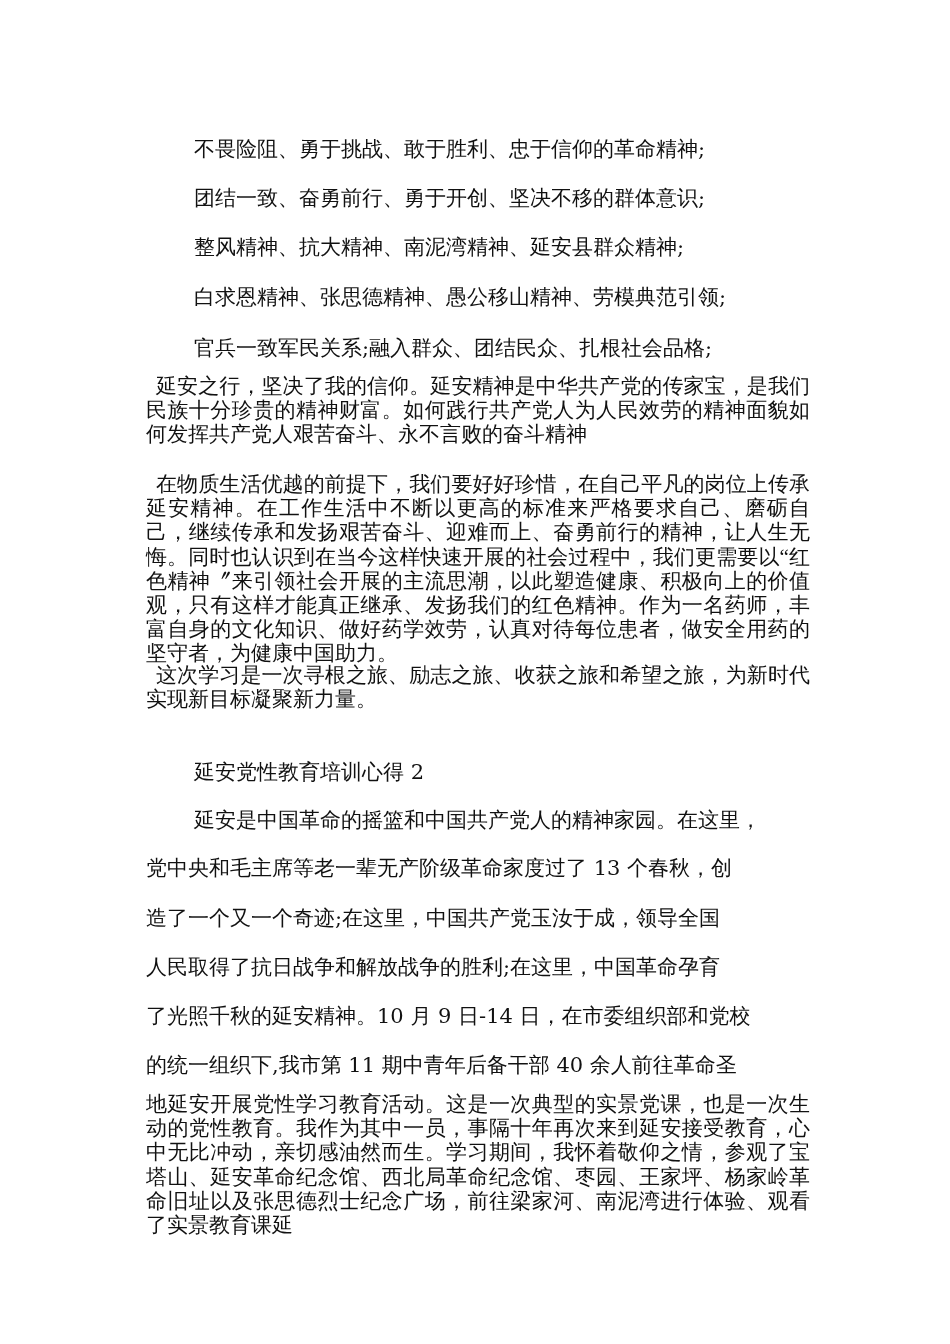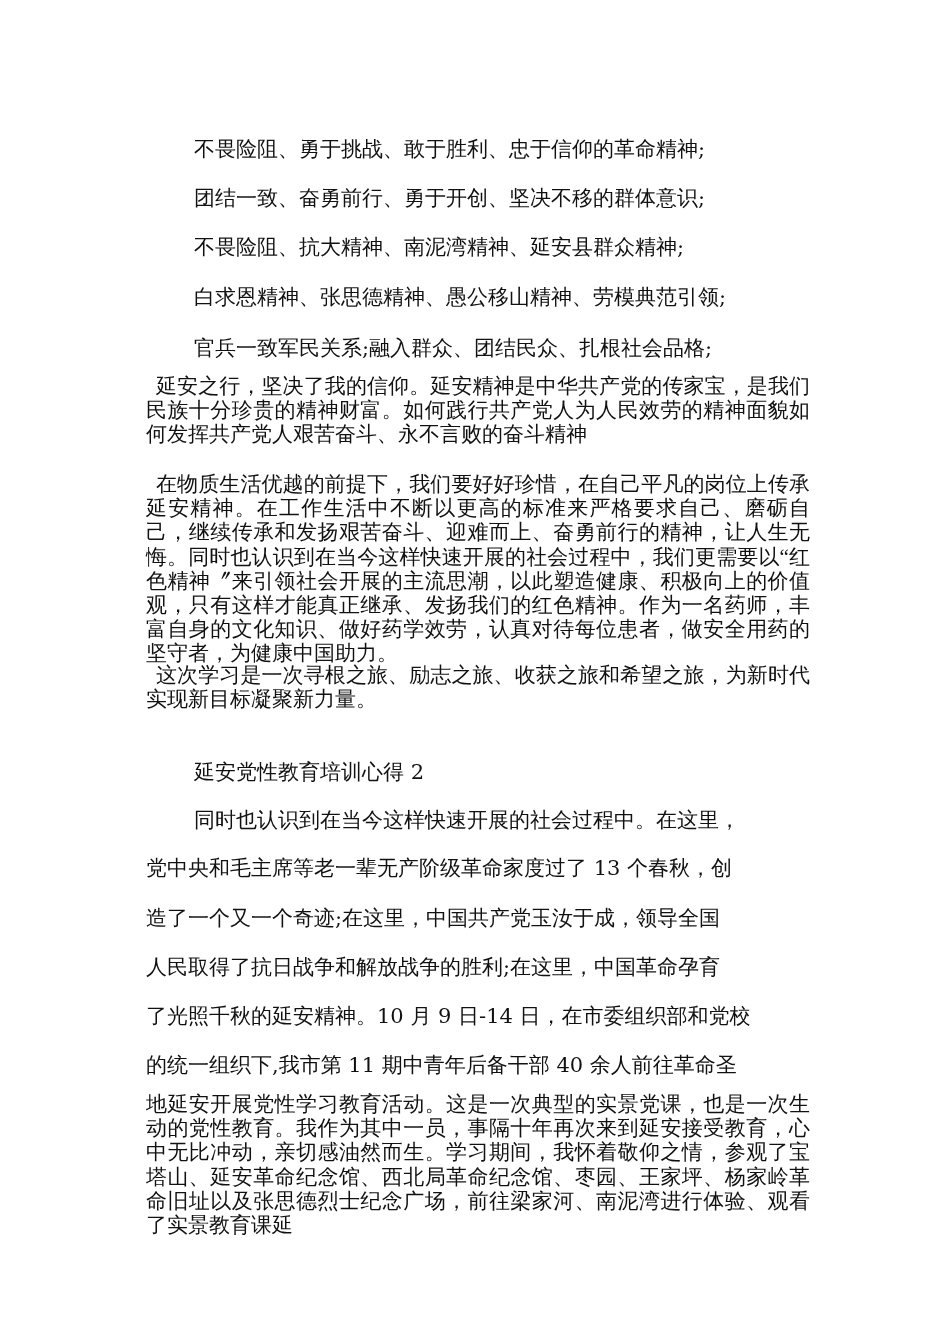--- a/index.html
+++ b/index.html
@@ -11,31 +11,31 @@
       text-align: justify; word-break: break-all; font-family: Liberation Serif, serif; }
     .indent { text-indent: 10px; }
     .ind1 { left: 10px; margin-left: 38px; }
   </style>
 </head>
 <body>
 
 <div class="page">
   <div class="line ind1" style="top:137px">不畏险阻、勇于挑战、敢于胜利、忠于信仰的革命精神;</div>
   <div class="line ind1" style="top:186px">团结一致、奋勇前行、勇于开创、坚决不移的群体意识;</div>
-  <div class="line ind1" style="top:235px">不畏险阻、抗大精神、南泥湾精神、延安县群众精神;</div>
+  <div class="line ind1" style="top:235px">整风精神、抗大精神、南泥湾精神、延安县群众精神;</div>
   <div class="line ind1" style="top:285px">白求恩精神、张思德精神、愚公移山精神、劳模典范引领;</div>
   <div class="line ind1" style="top:336px">官兵一致军民关系;融入群众、团结民众、扎根社会品格;</div>
 
   <div class="para indent" style="top:374px">延安之行，坚决了我的信仰。延安精神是中华共产党的传家宝，是我们民族十分珍贵的精神财富。如何践行共产党人为人民效劳的精神面貌如何发挥共产党人艰苦奋斗、永不言败的奋斗精神</div>
   <div class="para indent" style="top:472px">在物质生活优越的前提下，我们要好好珍惜，在自己平凡的岗位上传承延安精神。在工作生活中不断以更高的标准来严格要求自己、磨砺自己，继续传承和发扬艰苦奋斗、迎难而上、奋勇前行的精神，让人生无悔。同时也认识到在当今这样快速开展的社会过程中，我们更需要以“红色精神〞来引领社会开展的主流思潮，以此塑造健康、积极向上的价值观，只有这样才能真正继承、发扬我们的红色精神。作为一名药师，丰富自身的文化知识、做好药学效劳，认真对待每位患者，做安全用药的坚守者，为健康中国助力。</div>
   <div class="para indent" style="top:663px">这次学习是一次寻根之旅、励志之旅、收获之旅和希望之旅，为新时代实现新目标凝聚新力量。</div>
 
   <div class="line ind1" style="top:760px">延安党性教育培训心得 2</div>
 
-  <div class="line ind1" style="top:808px">同时也认识到在当今这样快速开展的社会过程中。在这里，</div>
+  <div class="line ind1" style="top:808px">延安是中国革命的摇篮和中国共产党人的精神家园。在这里，</div>
   <div class="line" style="top:856px">党中央和毛主席等老一辈无产阶级革命家度过了 13 个春秋，创</div>
   <div class="line" style="top:906px">造了一个又一个奇迹;在这里，中国共产党玉汝于成，领导全国</div>
   <div class="line" style="top:955px">人民取得了抗日战争和解放战争的胜利;在这里，中国革命孕育</div>
   <div class="line" style="top:1004px">了光照千秋的延安精神。10 月 9 日-14 日，在市委组织部和党校</div>
   <div class="line" style="top:1053px">的统一组织下,我市第 11 期中青年后备干部 40 余人前往革命圣</div>
 
   <div class="para" style="top:1092px">地延安开展党性学习教育活动。这是一次典型的实景党课，也是一次生动的党性教育。我作为其中一员，事隔十年再次来到延安接受教育，心中无比冲动，亲切感油然而生。学习期间，我怀着敬仰之情，参观了宝塔山、延安革命纪念馆、西北局革命纪念馆、枣园、王家坪、杨家岭革命旧址以及张思德烈士纪念广场，前往梁家河、南泥湾进行体验、观看了实景教育课延</div>
 </div>
 
 </body></html>

